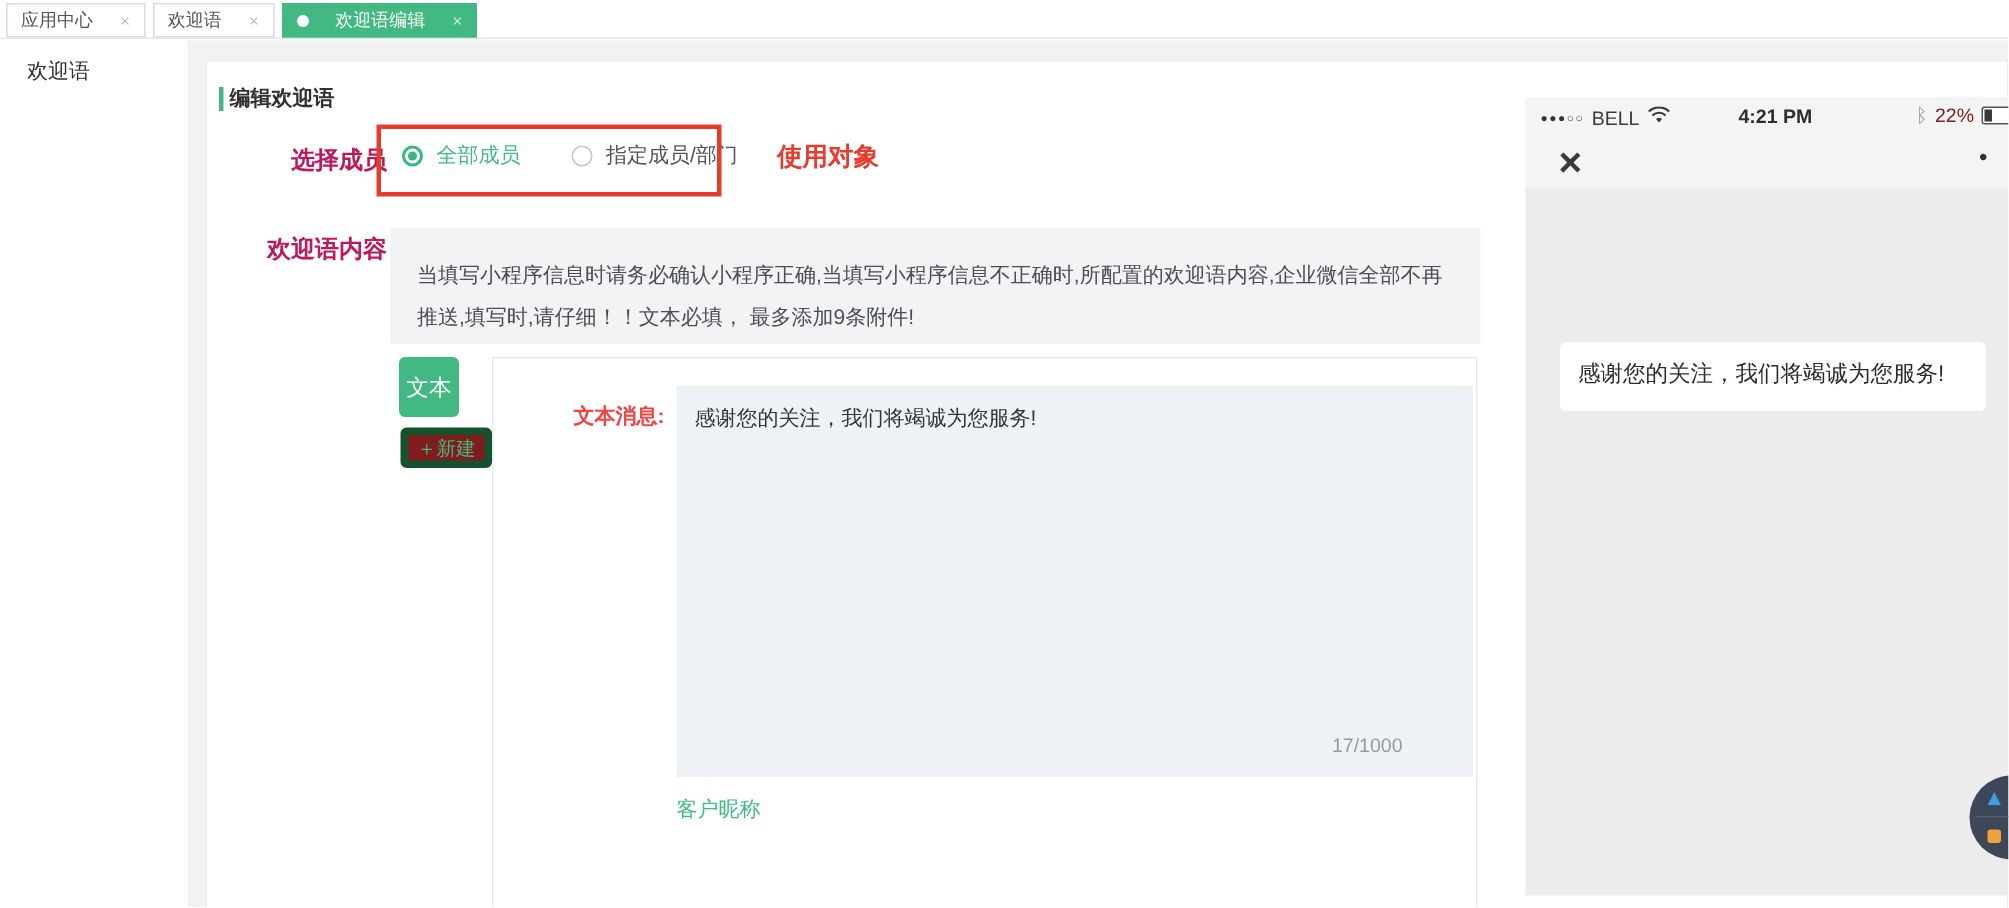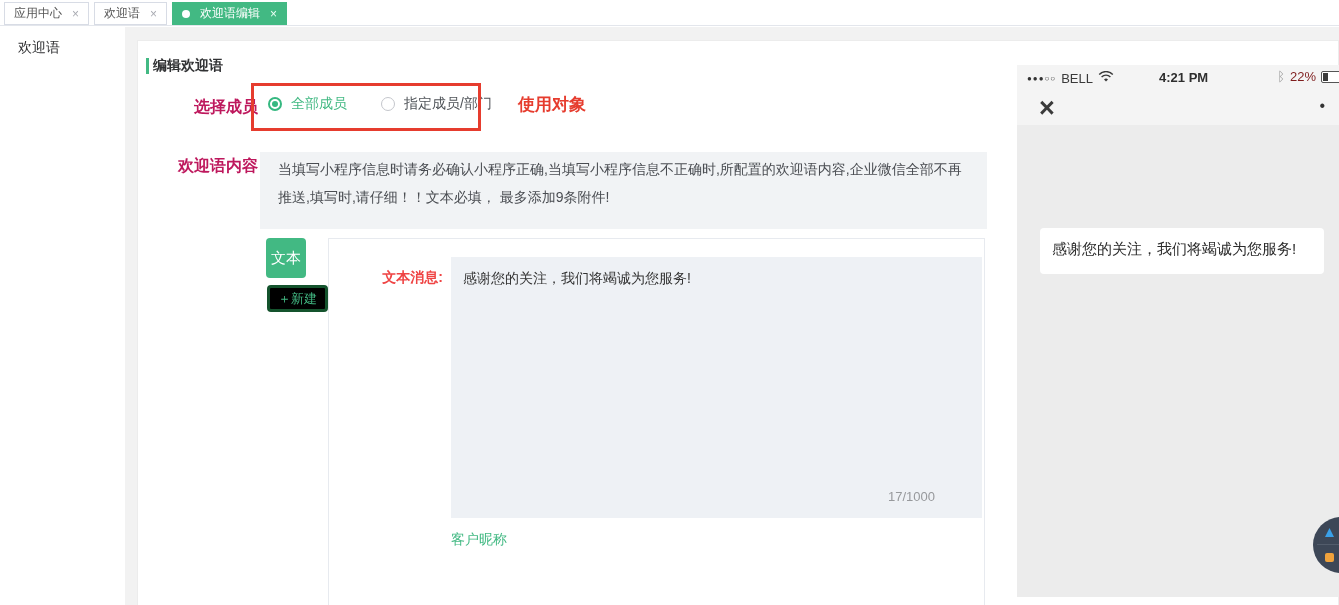--- a/index.html
+++ b/index.html
@@ -3,22 +3,22 @@
 <meta charset="utf-8">
 <style>
   * { margin:0; padding:0; box-sizing:border-box; }
   html,body { width:1339px; height:605px; }
   body { font-family:"Liberation Sans","DejaVu Sans",sans-serif; background:#fff; }
   #app { position:relative; width:1339px; height:605px; overflow:hidden; background:#fff; }
 
   
   .tabbar { position:absolute; left:0; top:0; width:100%; height:26px; background:#fff;
             border-bottom:1px solid #e3e6ec; display:flex; align-items:flex-start; padding:2px 0 0 4px; }
-  .tab { display:inline-flex; align-items:center; gap:10px; height:23px; padding:0 9px;
-         font-size:12px; color:#555; background:#fff; border:1px solid #d8dce5; margin-right:5px; cursor:pointer; }
+  .tab { display:inline-flex; align-items:center; gap:18px; height:23px; padding:0 9px;
+         font-size:12px; color:#555; background:#fff; border:1px solid #d8dce5; margin-right:5px; cursor:pointer;font-family:Liberation Serif, serif; }
   .tab .x { color:#a9abb2; font-size:12px; line-height:1; }
   .tab.active { background:#42b983; border-color:#42b983; color:#fff; }
   .tab.active .dot { width:8px; height:8px; border-radius:50%; background:#fff; display:inline-block; }
   .tab.active .x { color:#eafff4; }
 
   
   .sidebar { position:absolute; left:0; top:27px; width:125px; bottom:0; background:#fff; }
   .sidebar-item { padding:12px 0 0 18px; font-size:14px; color:#303133; cursor:pointer; }
 
   
@@ -41,26 +41,26 @@
   .radio.checked .radio-circle::after { content:""; position:absolute; left:2px; top:2px; width:6px; height:6px;
       border-radius:50%; background:#35b880; }
   .radio-label { font-size:14px; color:#4f5358; }
   .radio.checked .radio-label { color:#42b983; }
 
   .red-rect { position:absolute; left:113px; top:42px; width:230px; height:48px;
               border:3px solid #e63c2e; pointer-events:none; }
   .red-note { position:absolute; left:380px; top:52px; font-size:17px; color:#e63c2e; font-weight:bold; }
 
   .notice-box { position:absolute; left:122px; top:111px; width:727px; height:77px; background:#f1f3f5;
-                padding:3px 18px; font-size:14px; color:#4a4d52; line-height:28px; }
+                padding:17px 18px; font-size:14px; color:#4a4d52; line-height:28px; }
 
   .text-tab-btn { position:absolute; left:128px; top:197px; width:40px; height:40px; background:#42b983;
                   color:#fff; font-size:15px; border:none; border-radius:4px; cursor:pointer; }
-  .new-btn { position:absolute; left:129px; top:244px; width:61px; height:27px; background:#000000;
-             color:#42b983; font-size:13px; border:3px solid #14532d; border-radius:4px; cursor:pointer; }
+  .new-btn { position:absolute; left:129px; top:244px; width:61px; height:27px; background:#7f1d1d;
+             color:#42b983; font-size:13px; border:5px solid #14532d; border-radius:4px; cursor:pointer; }
 
   .msg-panel { position:absolute; left:190px; top:197px; width:657px; bottom:-20px;
                border:1px solid #e7eaef; border-bottom:none; background:#fff; }
   .msg-label { position:absolute; left:185px; top:228px; width:120px; text-align:right;
                font-size:14px; font-weight:bold; color:#ef4444; }
   .msg-area { position:absolute; left:313px; top:216px; width:531px; height:261px; background:#eef1f5;
               border:none; resize:none; padding:10px 12px; font-size:14px; color:#333; line-height:22px;
               font-family:"Liberation Sans","DejaVu Sans",sans-serif; }
   .char-count { position:absolute; left:750px; top:448px; font-size:13px; color:#97999c; }
   .nickname-link { position:absolute; left:313px; top:490px; font-size:14px; color:#42b983; cursor:pointer; text-decoration:none; }

